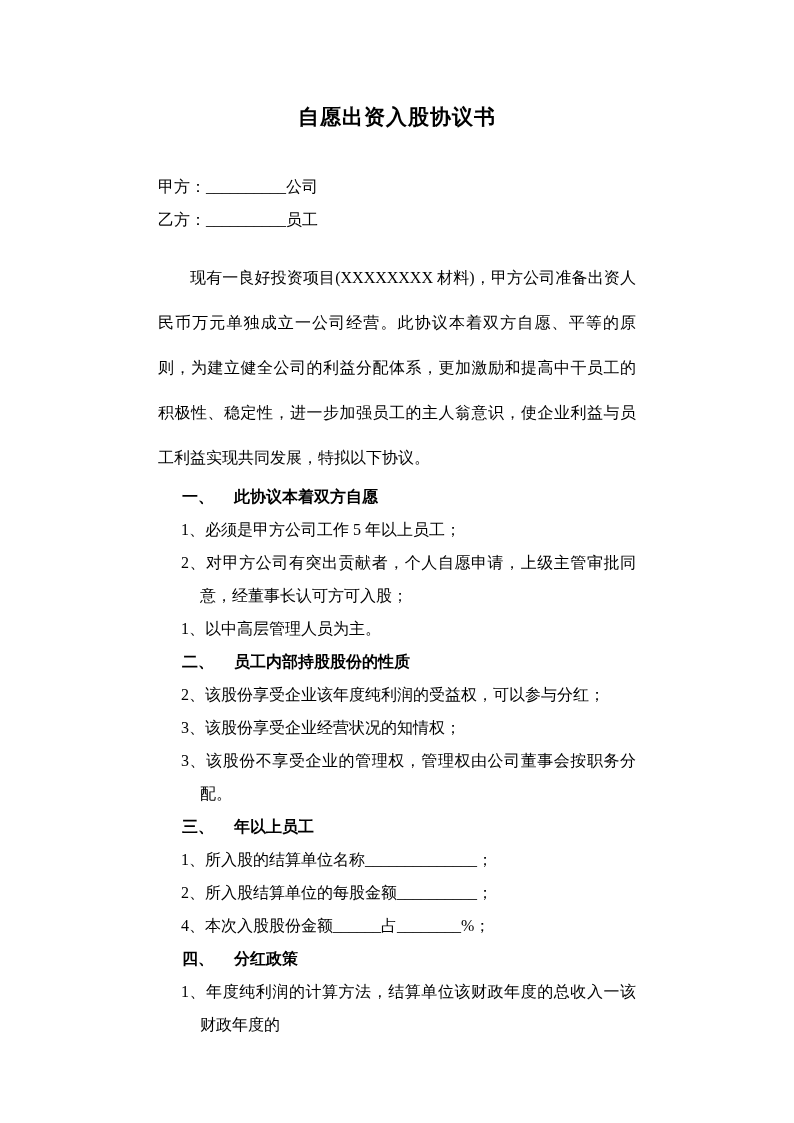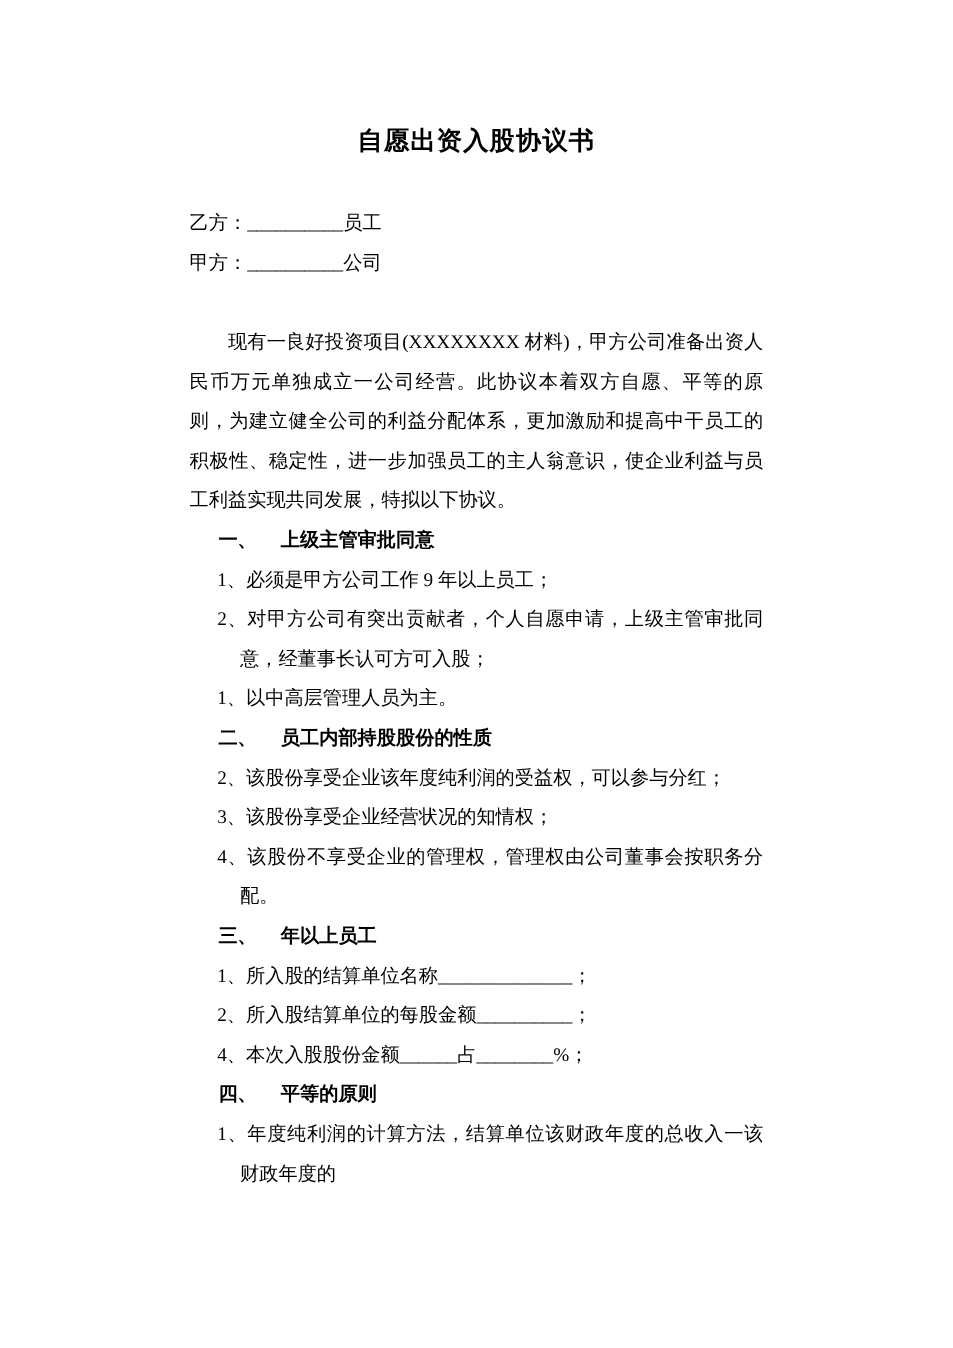--- a/index.html
+++ b/index.html
@@ -20,22 +20,22 @@
     font-size: 21px;
     font-weight: bold;
     text-align: center;
     line-height: 29px;
     margin-top: 7px;
     letter-spacing: 1px;
   }
   .party-block { margin-top: 38px; }
   .party-line { line-height: 33px; white-space: pre; }
   .intro {
-    margin-top: 33px;
-    line-height: 33px;
+    margin-top: 19px;
+    line-height: 45px;
     text-indent: 32px;
     text-align: justify;
   }
   .sec-header {
     line-height: 33px;
     font-weight: bold;
     margin-left: 24px;
   }
   .sec-num { display: inline-block; width: 52px; }
   .item {
@@ -47,37 +47,37 @@
   }
 </style>
 </head>
 <body>
 
 <div class="page">
 
   <div class="doc-title">自愿出资入股协议书</div>
 
   <div class="party-block">
+    <div class="party-line">甲方：__________公司</div>
     <div class="party-line">乙方：__________员工</div>
-    <div class="party-line">甲方：__________公司</div>
   </div>
 
   <div class="intro">现有一良好投资项目(XXXXXXXX 材料)，甲方公司准备出资人民币万元单独成立一公司经营。此协议本着双方自愿、平等的原则，为建立健全公司的利益分配体系，更加激励和提高中干员工的积极性、稳定性，进一步加强员工的主人翁意识，使企业利益与员工利益实现共同发展，特拟以下协议。</div>
 
-  <div class="sec-header"><span class="sec-num">一、</span><span>上级主管审批同意</span></div>
-  <div class="item">1、必须是甲方公司工作 9 年以上员工；</div>
+  <div class="sec-header"><span class="sec-num">一、</span><span>此协议本着双方自愿</span></div>
+  <div class="item">1、必须是甲方公司工作 5 年以上员工；</div>
   <div class="item">2、对甲方公司有突出贡献者，个人自愿申请，上级主管审批同意，经董事长认可方可入股；</div>
   <div class="item">1、以中高层管理人员为主。</div>
 
   <div class="sec-header"><span class="sec-num">二、</span><span>员工内部持股股份的性质</span></div>
   <div class="item">2、该股份享受企业该年度纯利润的受益权，可以参与分红；</div>
   <div class="item">3、该股份享受企业经营状况的知情权；</div>
-  <div class="item">4、该股份不享受企业的管理权，管理权由公司董事会按职务分配。</div>
+  <div class="item">3、该股份不享受企业的管理权，管理权由公司董事会按职务分配。</div>
 
   <div class="sec-header"><span class="sec-num">三、</span><span>年以上员工</span></div>
   <div class="item">1、所入股的结算单位名称______________；</div>
   <div class="item">2、所入股结算单位的每股金额__________；</div>
   <div class="item">4、本次入股股份金额______占________%；</div>
 
-  <div class="sec-header"><span class="sec-num">四、</span><span>平等的原则</span></div>
+  <div class="sec-header"><span class="sec-num">四、</span><span>分红政策</span></div>
   <div class="item">1、年度纯利润的计算方法，结算单位该财政年度的总收入一该财政年度的</div>
 
 </div>
 
 </body></html>

